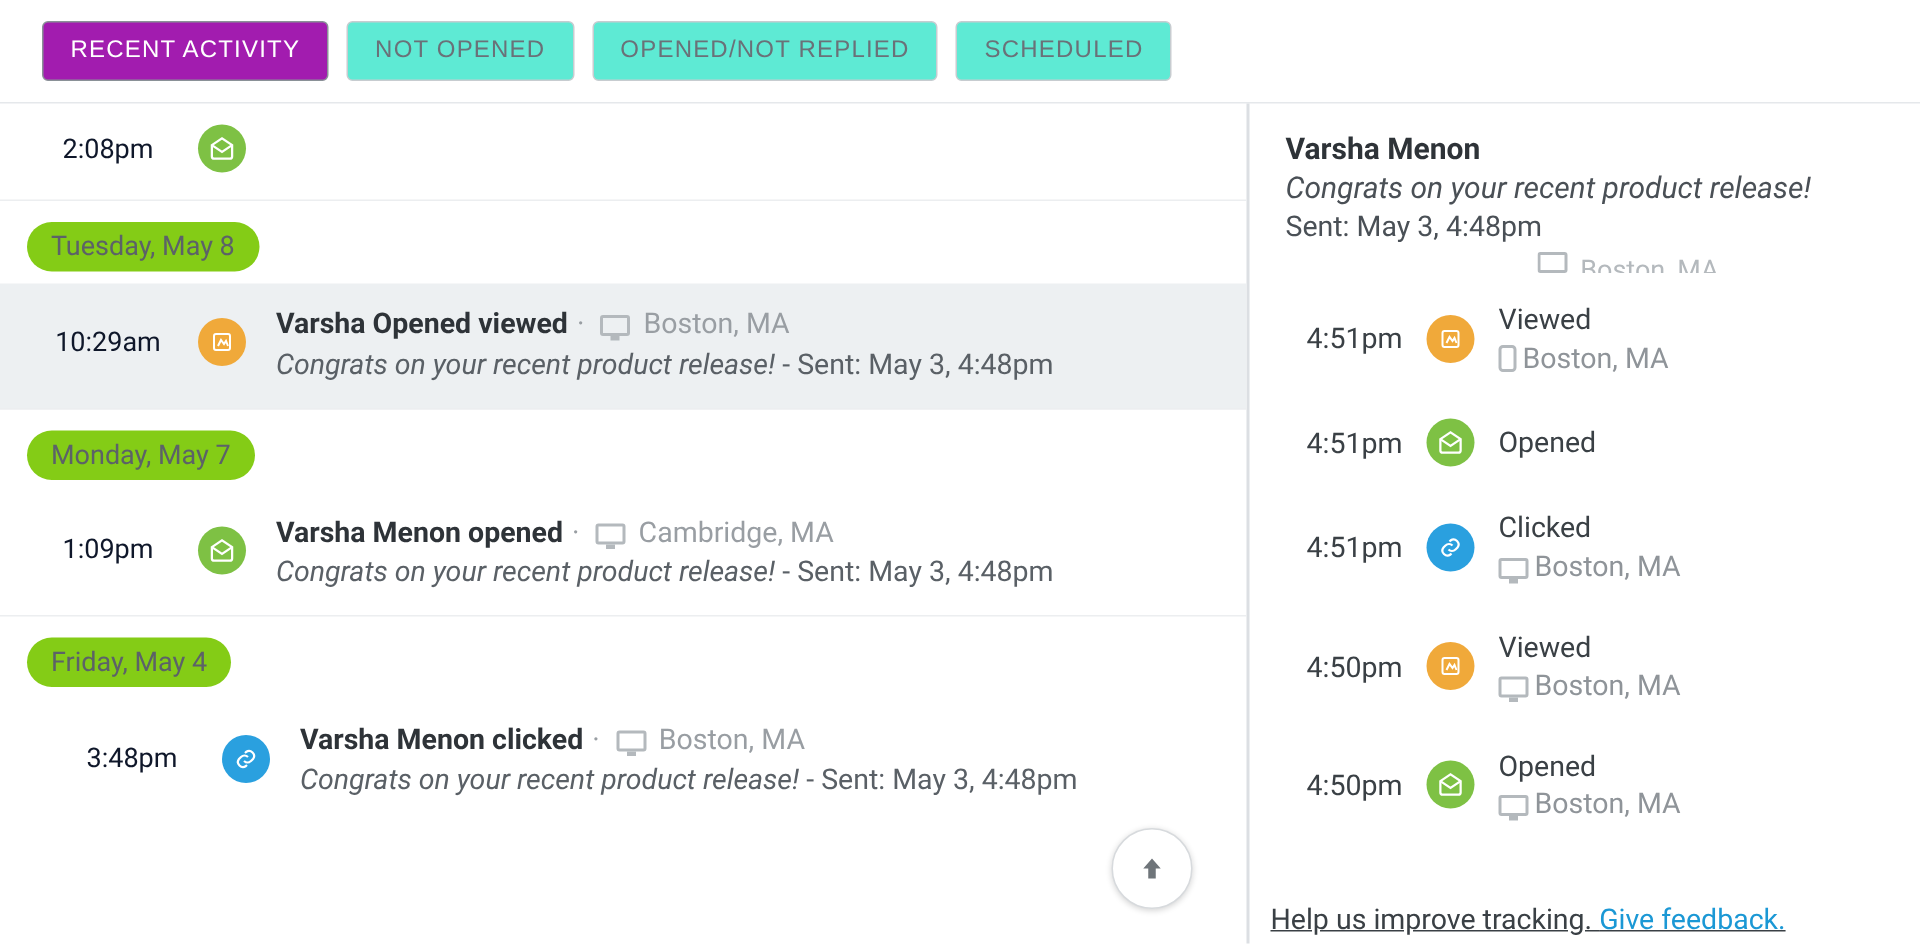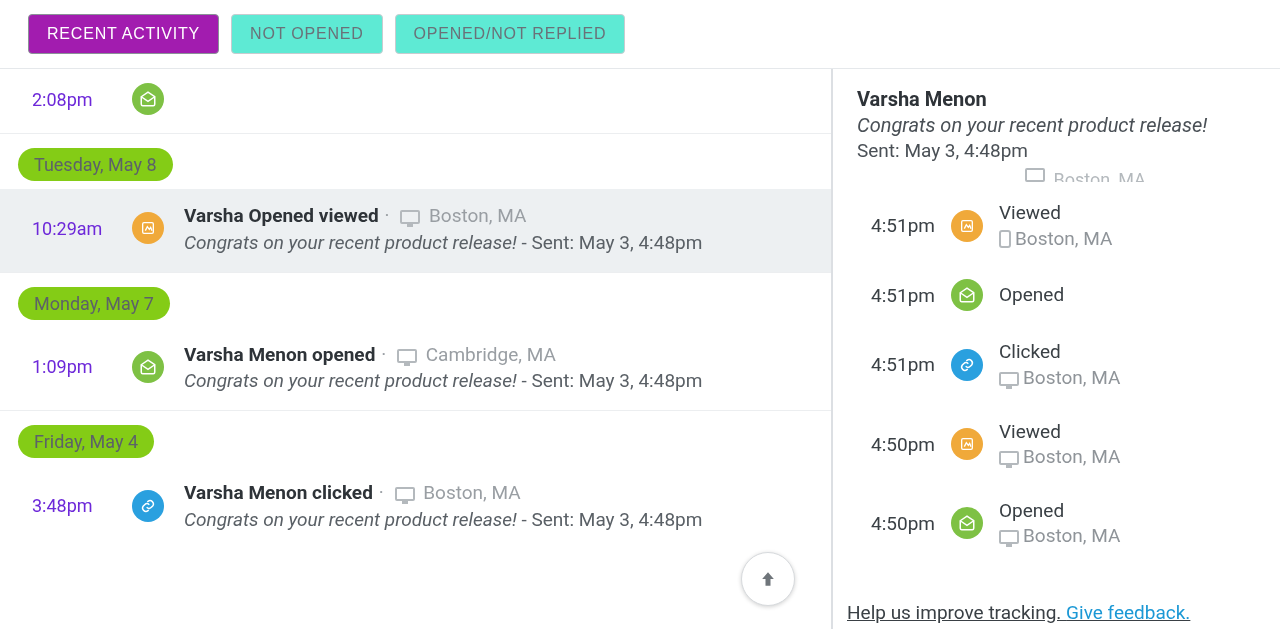--- a/index.html
+++ b/index.html
@@ -59,22 +59,22 @@
   .row {
     display: flex;
     align-items: center;
     padding: 14px 18px 18px 32px;
     border-bottom: 1px solid #eceef0;
     gap: 20px;
   }
   .row.selected { background: #edf0f2; }
   .row-time {
     width: 80px;
-    text-align: left;
-    color: #6d28d9;
+    text-align: center;
+    color: #0f172a;
     font-size: 18px;
     flex-shrink: 0;
   }
   .row-icon {
     width: 32px; height: 32px;
     border-radius: 50%;
     display: flex; align-items:center; justify-content:center;
     flex-shrink: 0;
   }
   .ic-green  { background: #7ec144; }
@@ -172,20 +172,21 @@
   
   svg { display:block; }
 </style>
 </head>
 <body>
 
 <div class="tabs">
   <button class="tab active">RECENT ACTIVITY</button>
   <button class="tab">NOT OPENED</button>
   <button class="tab">OPENED/NOT REPLIED</button>
+  <button class="tab">SCHEDULED</button>
 </div>
 
 <div class="main">
 
   <div class="feed">
 
     <div class="row">
       <div class="row-time">2:08pm</div>
       <div class="row-icon ic-green">
         <svg width="18" height="18" viewBox="0 0 24 24" fill="none" stroke="#fff" stroke-width="2">
@@ -234,21 +235,21 @@
           <span class="loc">Cambridge, MA</span>
         </div>
         <div class="row-sub">
           <span class="subject">Congrats on your recent product release!</span><span> - Sent: May 3, 4:48pm</span>
         </div>
       </div>
     </div>
 
     <div class="date-wrap"><span class="date-chip">Friday, May 4</span></div>
 
-    <div class="row" style="border-bottom:none;">
+    <div class="row" style="border-bottom:none;margin-left:16px;">
       <div class="row-time">3:48pm</div>
       <div class="row-icon ic-blue">
         <svg width="16" height="16" viewBox="0 0 24 24" fill="none" stroke="#fff" stroke-width="2.2">
             <path d="M10 14a5 5 0 0 0 7 0l2-2a5 5 0 0 0-7-7l-1 1"></path>
             <path d="M14 10a5 5 0 0 0-7 0l-2 2a5 5 0 0 0 7 7l1-1"></path>
           </svg>
       </div>
       <div class="row-body">
         <div class="row-head">
           <span class="who-action">Varsha Menon clicked</span><span class="sep">·</span>

